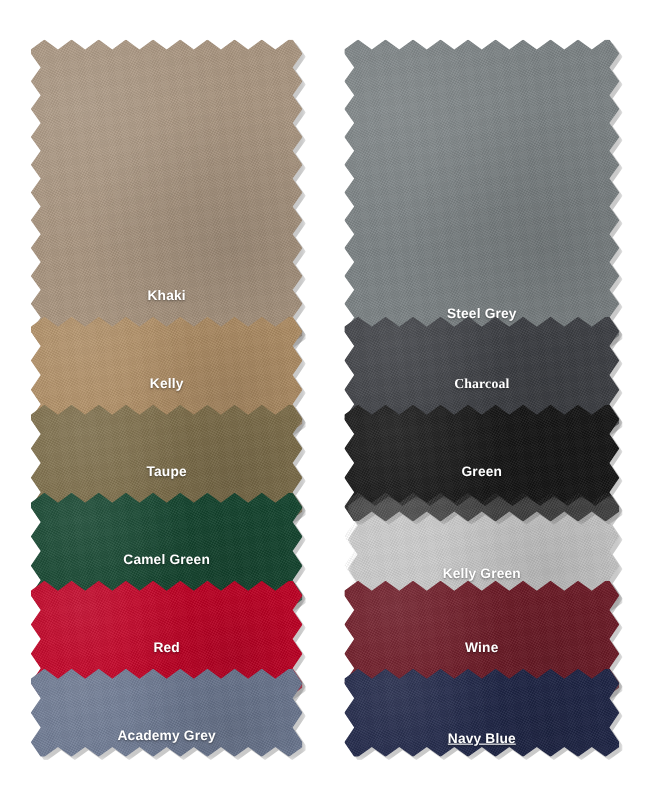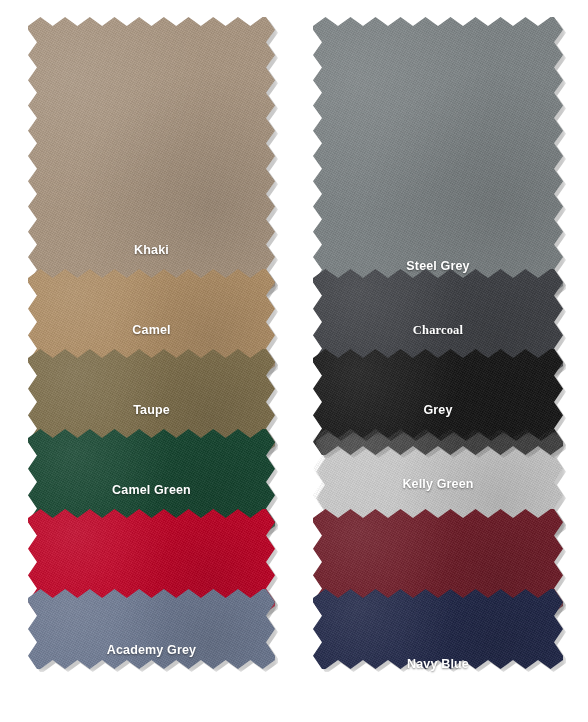--- a/index.html
+++ b/index.html
@@ -12,20 +12,21 @@
     width: 588px;
     height: 722px;
     position: relative;
     overflow: hidden;
     font-family: "Liberation Sans", sans-serif;
   }
 
   #chart {
     position: absolute;
     inset: 0;
+    margin-top: 19px;
   }
 
   .column {
     position: absolute;
     top: 0;
     height: 722px;
   }
   .column.left  { left: 0;   width: 294px; }
   .column.right { left: 294px; width: 294px; }
 
@@ -86,35 +87,36 @@
 <div id="chart">
   <div class="column left">
       <div class="swatch" style="left: 28px; top: 17px; width: 247px; height: 278px; z-index: 1; --sw-color: #a99580; --pink-clip: polygon(0.000% 3.237%,5.000% 0.000%,10.000% 3.237%,15.000% 0.000%,20.000% 3.237%,25.000% 0.000%,30.000% 3.237%,35.000% 0.000%,40.000% 3.237%,45.000% 0.000%,50.000% 3.237%,55.000% 0.000%,60.000% 3.237%,65.000% 0.000%,70.000% 3.237%,75.000% 0.000%,80.000% 3.237%,85.000% 0.000%,90.000% 3.237%,95.000% 0.000%,96.356% 0.000%,100.000% 4.545%,96.356% 9.091%,100.000% 13.636%,96.356% 18.182%,100.000% 22.727%,96.356% 27.273%,100.000% 31.818%,96.356% 36.364%,100.000% 40.909%,96.356% 45.455%,100.000% 50.000%,96.356% 54.545%,100.000% 59.091%,96.356% 63.636%,100.000% 68.182%,96.356% 72.727%,100.000% 77.273%,96.356% 81.818%,100.000% 86.364%,96.356% 90.909%,100.000% 95.455%,100.000% 96.763%,95.000% 100.000%,90.000% 96.763%,85.000% 100.000%,80.000% 96.763%,75.000% 100.000%,70.000% 96.763%,65.000% 100.000%,60.000% 96.763%,55.000% 100.000%,50.000% 96.763%,45.000% 100.000%,40.000% 96.763%,35.000% 100.000%,30.000% 96.763%,25.000% 100.000%,20.000% 96.763%,15.000% 100.000%,10.000% 96.763%,5.000% 100.000%,3.644% 100.000%,0.000% 95.455%,3.644% 90.909%,0.000% 86.364%,3.644% 81.818%,0.000% 77.273%,3.644% 72.727%,0.000% 68.182%,3.644% 63.636%,0.000% 59.091%,3.644% 54.545%,0.000% 50.000%,3.644% 45.455%,0.000% 40.909%,3.644% 36.364%,0.000% 31.818%,3.644% 27.273%,0.000% 22.727%,3.644% 18.182%,0.000% 13.636%,3.644% 9.091%,0.000% 4.545%);">
         <div class="swatch-shadow"></div>
         <div class="swatch-cloth"></div>
         <div class="swatch-label" style="top: 226px;">Khaki</div>
       </div>
       <div class="swatch" style="left: 28px; top: 269px; width: 247px; height: 106px; z-index: 2; --sw-color: #b08e65; --pink-clip: polygon(0.000% 8.491%,5.000% 0.000%,10.000% 8.491%,15.000% 0.000%,20.000% 8.491%,25.000% 0.000%,30.000% 8.491%,35.000% 0.000%,40.000% 8.491%,45.000% 0.000%,50.000% 8.491%,55.000% 0.000%,60.000% 8.491%,65.000% 0.000%,70.000% 8.491%,75.000% 0.000%,80.000% 8.491%,85.000% 0.000%,90.000% 8.491%,95.000% 0.000%,96.356% 0.000%,100.000% 12.500%,96.356% 25.000%,100.000% 37.500%,96.356% 50.000%,100.000% 62.500%,96.356% 75.000%,100.000% 87.500%,100.000% 91.509%,95.000% 100.000%,90.000% 91.509%,85.000% 100.000%,80.000% 91.509%,75.000% 100.000%,70.000% 91.509%,65.000% 100.000%,60.000% 91.509%,55.000% 100.000%,50.000% 91.509%,45.000% 100.000%,40.000% 91.509%,35.000% 100.000%,30.000% 91.509%,25.000% 100.000%,20.000% 91.509%,15.000% 100.000%,10.000% 91.509%,5.000% 100.000%,3.644% 100.000%,0.000% 87.500%,3.644% 75.000%,0.000% 62.500%,3.644% 50.000%,0.000% 37.500%,3.644% 25.000%,0.000% 12.500%);">
         <div class="swatch-shadow"></div>
         <div class="swatch-cloth"></div>
-        <div class="swatch-label" style="top: 54px;">Camel</div>
+        <div class="swatch-label" style="top: 54px;">Kelly</div>
       </div>
       <div class="swatch" style="left: 28px; top: 349px; width: 247px; height: 106px; z-index: 3; --sw-color: #7d6e4a; --pink-clip: polygon(0.000% 8.491%,5.000% 0.000%,10.000% 8.491%,15.000% 0.000%,20.000% 8.491%,25.000% 0.000%,30.000% 8.491%,35.000% 0.000%,40.000% 8.491%,45.000% 0.000%,50.000% 8.491%,55.000% 0.000%,60.000% 8.491%,65.000% 0.000%,70.000% 8.491%,75.000% 0.000%,80.000% 8.491%,85.000% 0.000%,90.000% 8.491%,95.000% 0.000%,96.356% 0.000%,100.000% 12.500%,96.356% 25.000%,100.000% 37.500%,96.356% 50.000%,100.000% 62.500%,96.356% 75.000%,100.000% 87.500%,100.000% 91.509%,95.000% 100.000%,90.000% 91.509%,85.000% 100.000%,80.000% 91.509%,75.000% 100.000%,70.000% 91.509%,65.000% 100.000%,60.000% 91.509%,55.000% 100.000%,50.000% 91.509%,45.000% 100.000%,40.000% 91.509%,35.000% 100.000%,30.000% 91.509%,25.000% 100.000%,20.000% 91.509%,15.000% 100.000%,10.000% 91.509%,5.000% 100.000%,3.644% 100.000%,0.000% 87.500%,3.644% 75.000%,0.000% 62.500%,3.644% 50.000%,0.000% 37.500%,3.644% 25.000%,0.000% 12.500%);">
         <div class="swatch-shadow"></div>
         <div class="swatch-cloth"></div>
         <div class="swatch-label" style="top: 54px;">Taupe</div>
       </div>
       <div class="swatch" style="left: 28px; top: 429px; width: 247px; height: 106px; z-index: 4; --sw-color: #14452f; --pink-clip: polygon(0.000% 8.491%,5.000% 0.000%,10.000% 8.491%,15.000% 0.000%,20.000% 8.491%,25.000% 0.000%,30.000% 8.491%,35.000% 0.000%,40.000% 8.491%,45.000% 0.000%,50.000% 8.491%,55.000% 0.000%,60.000% 8.491%,65.000% 0.000%,70.000% 8.491%,75.000% 0.000%,80.000% 8.491%,85.000% 0.000%,90.000% 8.491%,95.000% 0.000%,96.356% 0.000%,100.000% 12.500%,96.356% 25.000%,100.000% 37.500%,96.356% 50.000%,100.000% 62.500%,96.356% 75.000%,100.000% 87.500%,100.000% 91.509%,95.000% 100.000%,90.000% 91.509%,85.000% 100.000%,80.000% 91.509%,75.000% 100.000%,70.000% 91.509%,65.000% 100.000%,60.000% 91.509%,55.000% 100.000%,50.000% 91.509%,45.000% 100.000%,40.000% 91.509%,35.000% 100.000%,30.000% 91.509%,25.000% 100.000%,20.000% 91.509%,15.000% 100.000%,10.000% 91.509%,5.000% 100.000%,3.644% 100.000%,0.000% 87.500%,3.644% 75.000%,0.000% 62.500%,3.644% 50.000%,0.000% 37.500%,3.644% 25.000%,0.000% 12.500%);">
         <div class="swatch-shadow"></div>
         <div class="swatch-cloth"></div>
         <div class="swatch-label" style="top: 54px;">Camel Green</div>
       </div>
       <div class="swatch" style="left: 28px; top: 509px; width: 247px; height: 106px; z-index: 5; --sw-color: #c10024; --pink-clip: polygon(0.000% 8.491%,5.000% 0.000%,10.000% 8.491%,15.000% 0.000%,20.000% 8.491%,25.000% 0.000%,30.000% 8.491%,35.000% 0.000%,40.000% 8.491%,45.000% 0.000%,50.000% 8.491%,55.000% 0.000%,60.000% 8.491%,65.000% 0.000%,70.000% 8.491%,75.000% 0.000%,80.000% 8.491%,85.000% 0.000%,90.000% 8.491%,95.000% 0.000%,96.356% 0.000%,100.000% 12.500%,96.356% 25.000%,100.000% 37.500%,96.356% 50.000%,100.000% 62.500%,96.356% 75.000%,100.000% 87.500%,100.000% 91.509%,95.000% 100.000%,90.000% 91.509%,85.000% 100.000%,80.000% 91.509%,75.000% 100.000%,70.000% 91.509%,65.000% 100.000%,60.000% 91.509%,55.000% 100.000%,50.000% 91.509%,45.000% 100.000%,40.000% 91.509%,35.000% 100.000%,30.000% 91.509%,25.000% 100.000%,20.000% 91.509%,15.000% 100.000%,10.000% 91.509%,5.000% 100.000%,3.644% 100.000%,0.000% 87.500%,3.644% 75.000%,0.000% 62.500%,3.644% 50.000%,0.000% 37.500%,3.644% 25.000%,0.000% 12.500%);">
         <div class="swatch-shadow"></div>
         <div class="swatch-cloth"></div>
+        <div class="swatch-label" style="top: 54px;">Red</div>
       </div>
       <div class="swatch" style="left: 28px; top: 589px; width: 247px; height: 80px; z-index: 6; --sw-color: #6c7891; --pink-clip: polygon(0.000% 11.250%,5.000% 0.000%,10.000% 11.250%,15.000% 0.000%,20.000% 11.250%,25.000% 0.000%,30.000% 11.250%,35.000% 0.000%,40.000% 11.250%,45.000% 0.000%,50.000% 11.250%,55.000% 0.000%,60.000% 11.250%,65.000% 0.000%,70.000% 11.250%,75.000% 0.000%,80.000% 11.250%,85.000% 0.000%,90.000% 11.250%,95.000% 0.000%,96.356% 0.000%,100.000% 16.667%,96.356% 33.333%,100.000% 50.000%,96.356% 66.667%,100.000% 83.333%,100.000% 88.750%,95.000% 100.000%,90.000% 88.750%,85.000% 100.000%,80.000% 88.750%,75.000% 100.000%,70.000% 88.750%,65.000% 100.000%,60.000% 88.750%,55.000% 100.000%,50.000% 88.750%,45.000% 100.000%,40.000% 88.750%,35.000% 100.000%,30.000% 88.750%,25.000% 100.000%,20.000% 88.750%,15.000% 100.000%,10.000% 88.750%,5.000% 100.000%,3.644% 100.000%,0.000% 83.333%,3.644% 66.667%,0.000% 50.000%,3.644% 33.333%,0.000% 16.667%);">
         <div class="swatch-shadow"></div>
         <div class="swatch-cloth"></div>
         <div class="swatch-label" style="top: 54px;">Academy Grey</div>
       </div>
     </div>
   <div class="column right">
       <div class="swatch" style="left: 19px; top: 17px; width: 250px; height: 278px; z-index: 1; --sw-color: #7b8284; --pink-clip: polygon(0.000% 3.237%,5.000% 0.000%,10.000% 3.237%,15.000% 0.000%,20.000% 3.237%,25.000% 0.000%,30.000% 3.237%,35.000% 0.000%,40.000% 3.237%,45.000% 0.000%,50.000% 3.237%,55.000% 0.000%,60.000% 3.237%,65.000% 0.000%,70.000% 3.237%,75.000% 0.000%,80.000% 3.237%,85.000% 0.000%,90.000% 3.237%,95.000% 0.000%,96.400% 0.000%,100.000% 4.545%,96.400% 9.091%,100.000% 13.636%,96.400% 18.182%,100.000% 22.727%,96.400% 27.273%,100.000% 31.818%,96.400% 36.364%,100.000% 40.909%,96.400% 45.455%,100.000% 50.000%,96.400% 54.545%,100.000% 59.091%,96.400% 63.636%,100.000% 68.182%,96.400% 72.727%,100.000% 77.273%,96.400% 81.818%,100.000% 86.364%,96.400% 90.909%,100.000% 95.455%,100.000% 96.763%,95.000% 100.000%,90.000% 96.763%,85.000% 100.000%,80.000% 96.763%,75.000% 100.000%,70.000% 96.763%,65.000% 100.000%,60.000% 96.763%,55.000% 100.000%,50.000% 96.763%,45.000% 100.000%,40.000% 96.763%,35.000% 100.000%,30.000% 96.763%,25.000% 100.000%,20.000% 96.763%,15.000% 100.000%,10.000% 96.763%,5.000% 100.000%,3.600% 100.000%,0.000% 95.455%,3.600% 90.909%,0.000% 86.364%,3.600% 81.818%,0.000% 77.273%,3.600% 72.727%,0.000% 68.182%,3.600% 63.636%,0.000% 59.091%,3.600% 54.545%,0.000% 50.000%,3.600% 45.455%,0.000% 40.909%,3.600% 36.364%,0.000% 31.818%,3.600% 27.273%,0.000% 22.727%,3.600% 18.182%,0.000% 13.636%,3.600% 9.091%,0.000% 4.545%);">
         <div class="swatch-shadow"></div>
@@ -122,30 +124,31 @@
         <div class="swatch-label" style="top: 242px;">Steel Grey</div>
       </div>
       <div class="swatch" style="left: 19px; top: 269px; width: 250px; height: 106px; z-index: 2; --sw-color: #3d3f44; --pink-clip: polygon(0.000% 8.491%,5.000% 0.000%,10.000% 8.491%,15.000% 0.000%,20.000% 8.491%,25.000% 0.000%,30.000% 8.491%,35.000% 0.000%,40.000% 8.491%,45.000% 0.000%,50.000% 8.491%,55.000% 0.000%,60.000% 8.491%,65.000% 0.000%,70.000% 8.491%,75.000% 0.000%,80.000% 8.491%,85.000% 0.000%,90.000% 8.491%,95.000% 0.000%,96.400% 0.000%,100.000% 12.500%,96.400% 25.000%,100.000% 37.500%,96.400% 50.000%,100.000% 62.500%,96.400% 75.000%,100.000% 87.500%,100.000% 91.509%,95.000% 100.000%,90.000% 91.509%,85.000% 100.000%,80.000% 91.509%,75.000% 100.000%,70.000% 91.509%,65.000% 100.000%,60.000% 91.509%,55.000% 100.000%,50.000% 91.509%,45.000% 100.000%,40.000% 91.509%,35.000% 100.000%,30.000% 91.509%,25.000% 100.000%,20.000% 91.509%,15.000% 100.000%,10.000% 91.509%,5.000% 100.000%,3.600% 100.000%,0.000% 87.500%,3.600% 75.000%,0.000% 62.500%,3.600% 50.000%,0.000% 37.500%,3.600% 25.000%,0.000% 12.500%);">
         <div class="swatch-shadow"></div>
         <div class="swatch-cloth"></div>
         <div class="swatch-label" style="top: 54px; font-family: Liberation Serif, serif;">Charcoal</div>
       </div>
       <div class="swatch" style="left: 19px; top: 349px; width: 250px; height: 106px; z-index: 3; --sw-color: #151515; --pink-clip: polygon(0.000% 8.491%,5.000% 0.000%,10.000% 8.491%,15.000% 0.000%,20.000% 8.491%,25.000% 0.000%,30.000% 8.491%,35.000% 0.000%,40.000% 8.491%,45.000% 0.000%,50.000% 8.491%,55.000% 0.000%,60.000% 8.491%,65.000% 0.000%,70.000% 8.491%,75.000% 0.000%,80.000% 8.491%,85.000% 0.000%,90.000% 8.491%,95.000% 0.000%,96.400% 0.000%,100.000% 12.500%,96.400% 25.000%,100.000% 37.500%,96.400% 50.000%,100.000% 62.500%,96.400% 75.000%,100.000% 87.500%,100.000% 91.509%,95.000% 100.000%,90.000% 91.509%,85.000% 100.000%,80.000% 91.509%,75.000% 100.000%,70.000% 91.509%,65.000% 100.000%,60.000% 91.509%,55.000% 100.000%,50.000% 91.509%,45.000% 100.000%,40.000% 91.509%,35.000% 100.000%,30.000% 91.509%,25.000% 100.000%,20.000% 91.509%,15.000% 100.000%,10.000% 91.509%,5.000% 100.000%,3.600% 100.000%,0.000% 87.500%,3.600% 75.000%,0.000% 62.500%,3.600% 50.000%,0.000% 37.500%,3.600% 25.000%,0.000% 12.500%);">
         <div class="swatch-shadow"></div>
         <div class="swatch-cloth"></div>
-        <div class="swatch-label" style="top: 54px;">Grey</div>
+        <div class="swatch-label" style="top: 54px;">Green</div>
       </div>
       <div class="swatch" style="left: 19px; top: 429px; width: 250px; height: 106px; z-index: 4; --sw-color: #10퀀6640; --pink-clip: polygon(0.000% 8.491%,5.000% 0.000%,10.000% 8.491%,15.000% 0.000%,20.000% 8.491%,25.000% 0.000%,30.000% 8.491%,35.000% 0.000%,40.000% 8.491%,45.000% 0.000%,50.000% 8.491%,55.000% 0.000%,60.000% 8.491%,65.000% 0.000%,70.000% 8.491%,75.000% 0.000%,80.000% 8.491%,85.000% 0.000%,90.000% 8.491%,95.000% 0.000%,96.400% 0.000%,100.000% 12.500%,96.400% 25.000%,100.000% 37.500%,96.400% 50.000%,100.000% 62.500%,96.400% 75.000%,100.000% 87.500%,100.000% 91.509%,95.000% 100.000%,90.000% 91.509%,85.000% 100.000%,80.000% 91.509%,75.000% 100.000%,70.000% 91.509%,65.000% 100.000%,60.000% 91.509%,55.000% 100.000%,50.000% 91.509%,45.000% 100.000%,40.000% 91.509%,35.000% 100.000%,30.000% 91.509%,25.000% 100.000%,20.000% 91.509%,15.000% 100.000%,10.000% 91.509%,5.000% 100.000%,3.600% 100.000%,0.000% 87.500%,3.600% 75.000%,0.000% 62.500%,3.600% 50.000%,0.000% 37.500%,3.600% 25.000%,0.000% 12.500%);">
         <div class="swatch-shadow"></div>
         <div class="swatch-cloth"></div>
-        <div class="swatch-label" style="top: 48px;">Kelly Green</div>
+        <div class="swatch-label" style="top: 66px;">Kelly Green</div>
       </div>
       <div class="swatch" style="left: 19px; top: 509px; width: 250px; height: 106px; z-index: 5; --sw-color: #6e1a26; --pink-clip: polygon(0.000% 8.491%,5.000% 0.000%,10.000% 8.491%,15.000% 0.000%,20.000% 8.491%,25.000% 0.000%,30.000% 8.491%,35.000% 0.000%,40.000% 8.491%,45.000% 0.000%,50.000% 8.491%,55.000% 0.000%,60.000% 8.491%,65.000% 0.000%,70.000% 8.491%,75.000% 0.000%,80.000% 8.491%,85.000% 0.000%,90.000% 8.491%,95.000% 0.000%,96.400% 0.000%,100.000% 12.500%,96.400% 25.000%,100.000% 37.500%,96.400% 50.000%,100.000% 62.500%,96.400% 75.000%,100.000% 87.500%,100.000% 91.509%,95.000% 100.000%,90.000% 91.509%,85.000% 100.000%,80.000% 91.509%,75.000% 100.000%,70.000% 91.509%,65.000% 100.000%,60.000% 91.509%,55.000% 100.000%,50.000% 91.509%,45.000% 100.000%,40.000% 91.509%,35.000% 100.000%,30.000% 91.509%,25.000% 100.000%,20.000% 91.509%,15.000% 100.000%,10.000% 91.509%,5.000% 100.000%,3.600% 100.000%,0.000% 87.500%,3.600% 75.000%,0.000% 62.500%,3.600% 50.000%,0.000% 37.500%,3.600% 25.000%,0.000% 12.500%);">
         <div class="swatch-shadow"></div>
         <div class="swatch-cloth"></div>
+        <div class="swatch-label" style="top: 54px;">Wine</div>
       </div>
       <div class="swatch" style="left: 19px; top: 589px; width: 250px; height: 80px; z-index: 6; --sw-color: #1e2547; --pink-clip: polygon(0.000% 11.250%,5.000% 0.000%,10.000% 11.250%,15.000% 0.000%,20.000% 11.250%,25.000% 0.000%,30.000% 11.250%,35.000% 0.000%,40.000% 11.250%,45.000% 0.000%,50.000% 11.250%,55.000% 0.000%,60.000% 11.250%,65.000% 0.000%,70.000% 11.250%,75.000% 0.000%,80.000% 11.250%,85.000% 0.000%,90.000% 11.250%,95.000% 0.000%,96.400% 0.000%,100.000% 16.667%,96.400% 33.333%,100.000% 50.000%,96.400% 66.667%,100.000% 83.333%,100.000% 88.750%,95.000% 100.000%,90.000% 88.750%,85.000% 100.000%,80.000% 88.750%,75.000% 100.000%,70.000% 88.750%,65.000% 100.000%,60.000% 88.750%,55.000% 100.000%,50.000% 88.750%,45.000% 100.000%,40.000% 88.750%,35.000% 100.000%,30.000% 88.750%,25.000% 100.000%,20.000% 88.750%,15.000% 100.000%,10.000% 88.750%,5.000% 100.000%,3.600% 100.000%,0.000% 83.333%,3.600% 66.667%,0.000% 50.000%,3.600% 33.333%,0.000% 16.667%);">
         <div class="swatch-shadow"></div>
         <div class="swatch-cloth"></div>
-        <div class="swatch-label" style="top: 68px;">Navy Blue</div>
+        <div class="swatch-label" style="top: 56px; text-decoration: underline;">Navy Blue</div>
       </div>
     </div>
 </div>
 
 </body></html>

